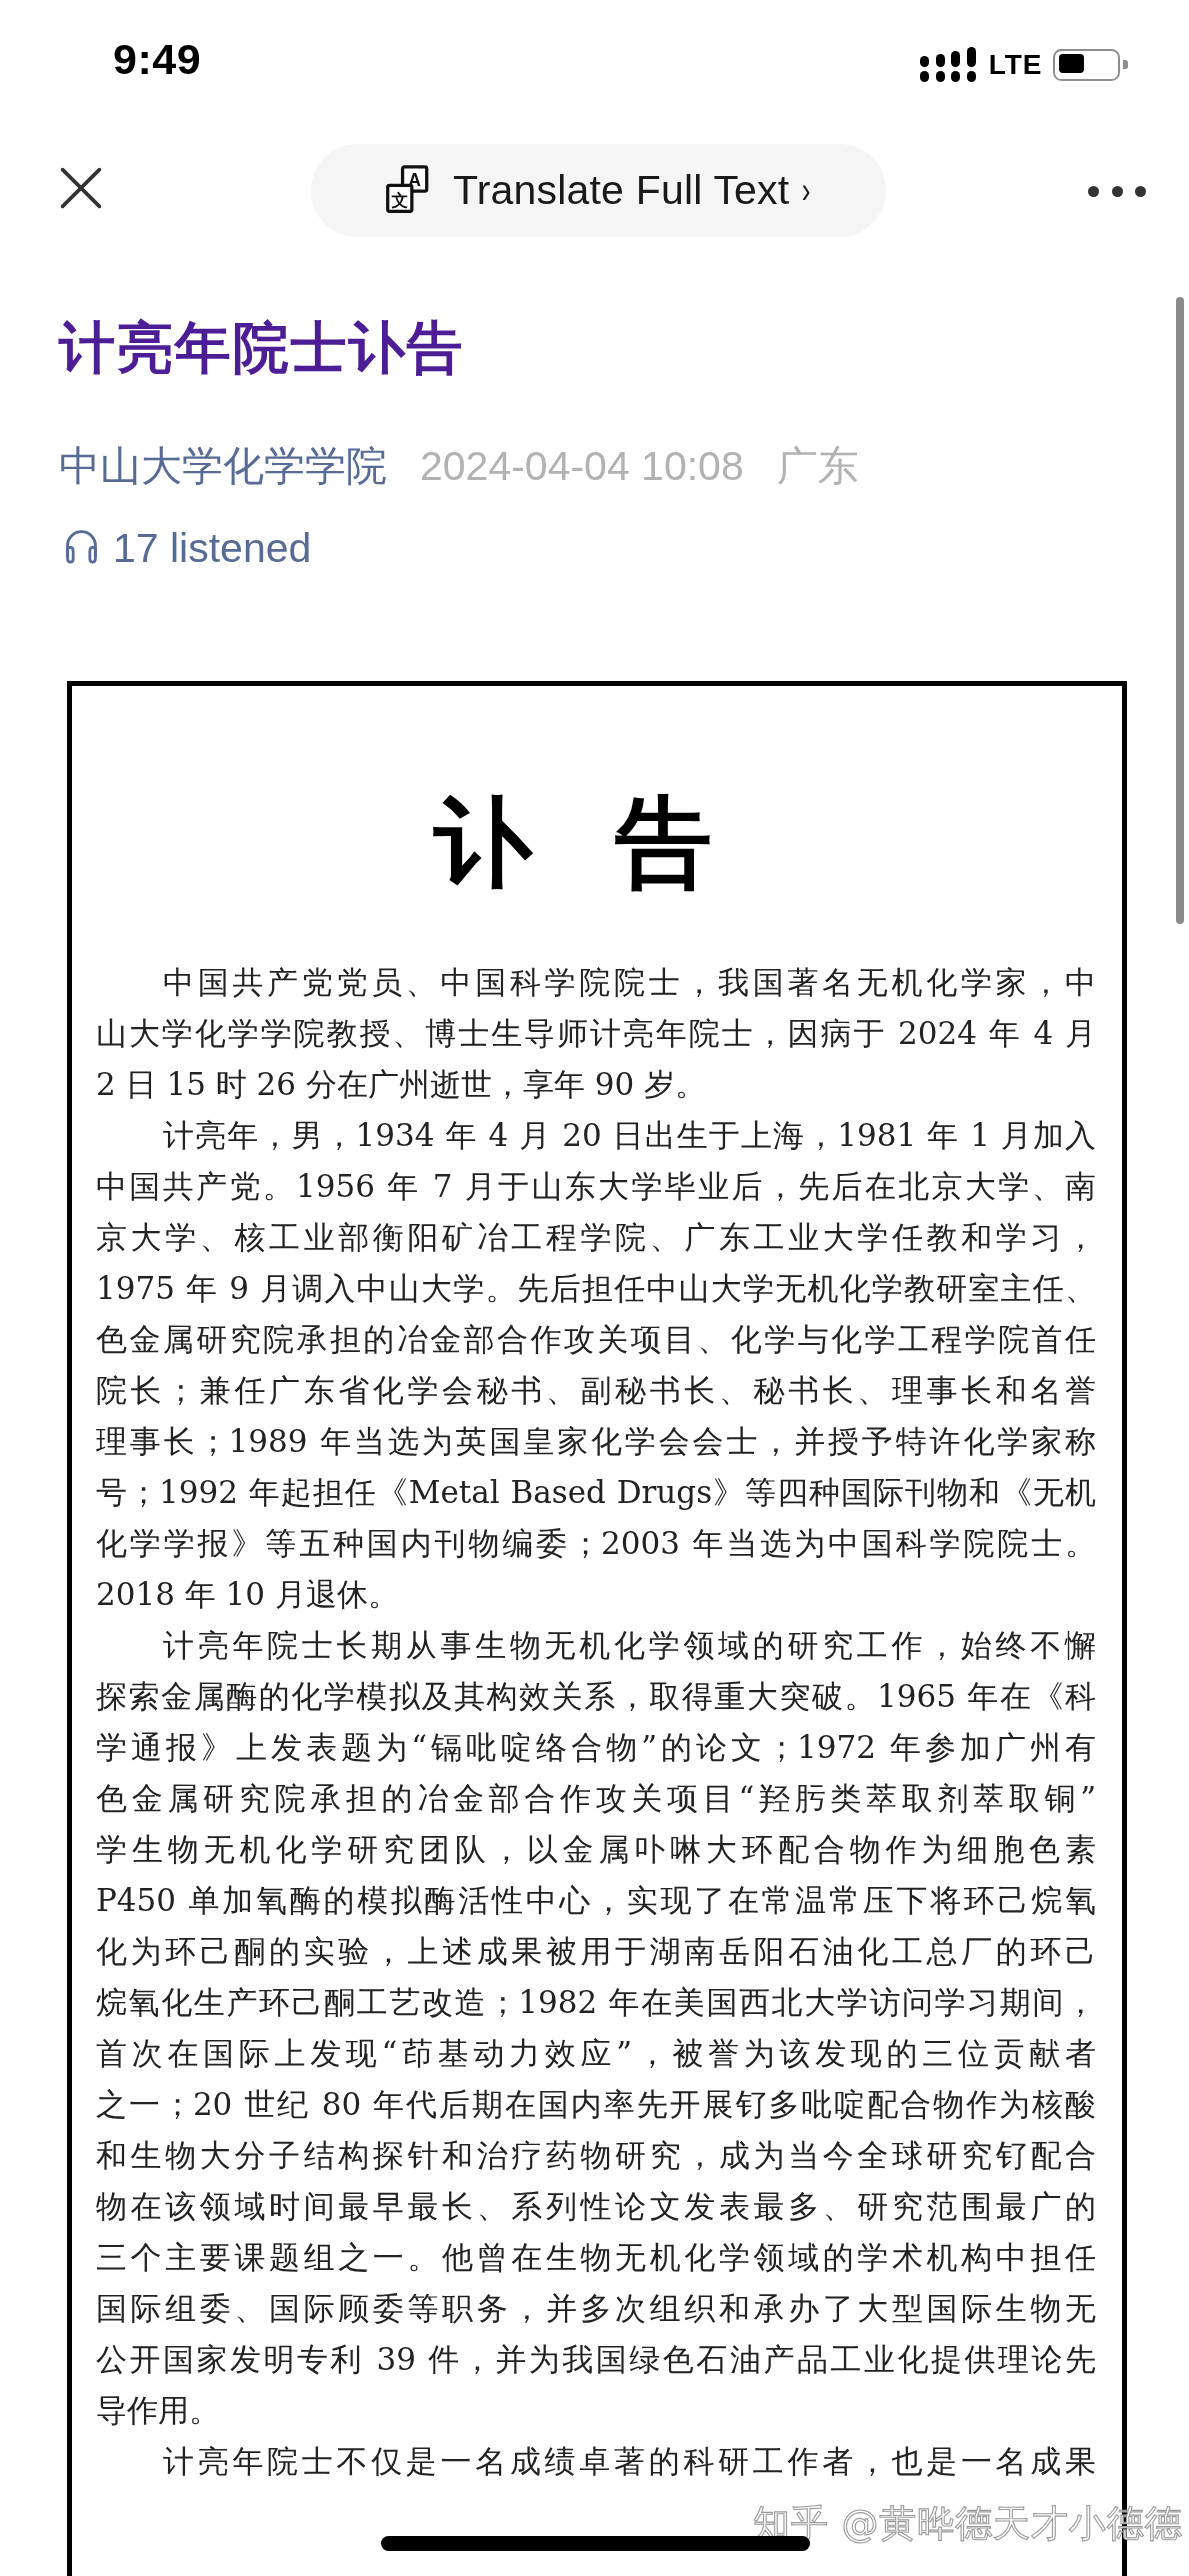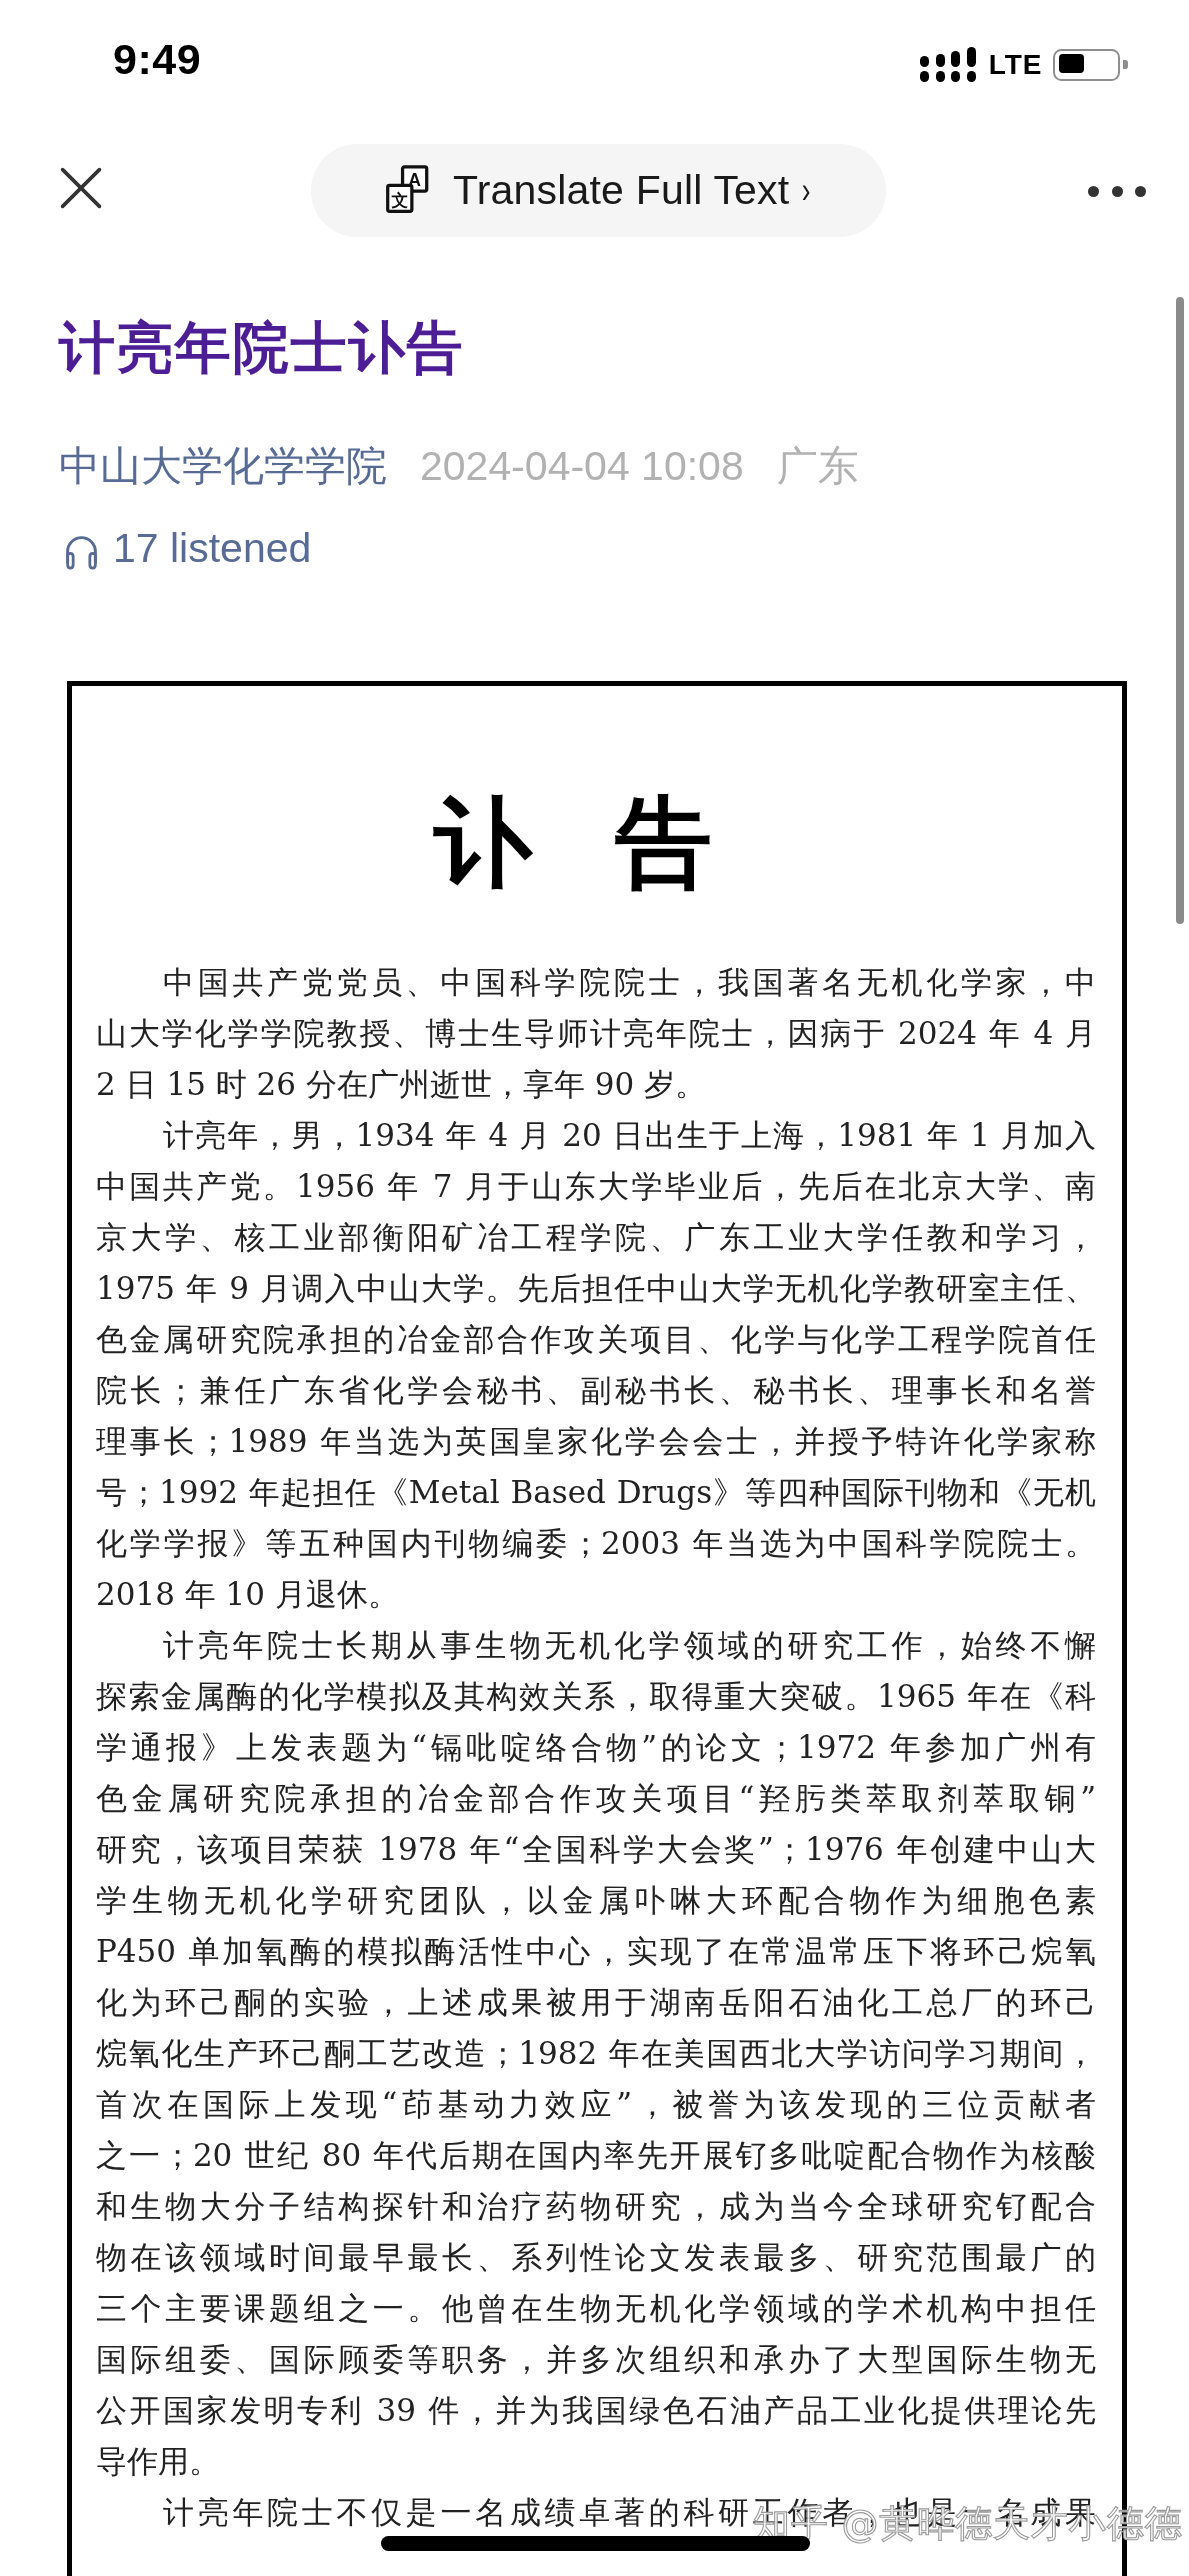--- a/index.html
+++ b/index.html
@@ -28,21 +28,21 @@
 
   
   .scrollbar { position: absolute; left: 1176px; top: 297px; width: 8.4px; height: 627px; background: #8a8a8a; border-radius: 4.6px; }
 
   
   .article-title { position: absolute; left: 59px; top: 311px; font-size: 56px; font-weight: 700; color: #4c1d95; letter-spacing: 1.9px; font-family: "DejaVu Sans", sans-serif; }
   .meta-row { position: absolute; left: 59px; top: 439px; display: flex; align-items: center; font-size: 41px; }
   .meta-author { color: #576b95; margin-right: 33px; font-family: "DejaVu Sans", sans-serif; }
   .meta-date { color: #b2b2b2; margin-right: 33px; }
   .meta-loc { color: #b2b2b2; font-family: "DejaVu Sans", sans-serif; }
-  .listen-row { position: absolute; left: 63px; top: 525px; display: flex; align-items: flex-end; font-size: 41px; color: #576b95; cursor: pointer; }
+  .listen-row { position: absolute; left: 63px; top: 525px; display: flex; align-items: flex-start; font-size: 41px; color: #576b95; cursor: pointer; }
   .listen-icon { width: 37px; height: 41px; margin-right: 13px; }
 
   
   .doc { position: absolute; left: 67px; top: 681px; width: 1060px; height: 1952px; border: 5.6px solid #000; background: #fff; }
   .doc-heading { position: absolute; left: 0; width: 100%; top: 93px; text-align: center; font-size: 97px; font-weight: 700; letter-spacing: 84px; padding-left: 36px; color: #000; font-family: "DejaVu Sans", sans-serif; }
   .doc-body { position: absolute; left: 24px; top: 271px; width: 1000px; font-family: "DejaVu Serif", "Liberation Serif", serif; font-size: 31px; color: #222; }
   .doc-line { height: 51px; line-height: 51px; white-space: nowrap; text-align: justify; text-align-last: justify; overflow: hidden; }
   .doc-line.indent { padding-left: 67px; }
   .doc-line.last { text-align-last: left; }
 
@@ -130,21 +130,20 @@
       <div class="doc-line">色金属研究院承担的冶金部合作攻关项目、化学与化学工程学院首任</div>
       <div class="doc-line">院长；兼任广东省化学会秘书、副秘书长、秘书长、理事长和名誉</div>
       <div class="doc-line">理事长；1989 年当选为英国皇家化学会会士，并授予特许化学家称</div>
       <div class="doc-line">号；1992 年起担任《Metal Based Drugs》等四种国际刊物和《无机</div>
       <div class="doc-line">化学学报》等五种国内刊物编委；2003 年当选为中国科学院院士。</div>
       <div class="doc-line last">2018 年 10 月退休。</div>
       <div class="doc-line indent">计亮年院士长期从事生物无机化学领域的研究工作，始终不懈</div>
       <div class="doc-line">探索金属酶的化学模拟及其构效关系，取得重大突破。1965 年在《科</div>
       <div class="doc-line">学通报》上发表题为“镉吡啶络合物”的论文；1972 年参加广州有</div>
       <div class="doc-line">色金属研究院承担的冶金部合作攻关项目“羟肟类萃取剂萃取铜”</div>
-      <div class="doc-line">研究，该项目荣获 1978 年“全国科学大会奖”；1976 年创建中山大</div>
       <div class="doc-line">学生物无机化学研究团队，以金属卟啉大环配合物作为细胞色素</div>
       <div class="doc-line">P450 单加氧酶的模拟酶活性中心，实现了在常温常压下将环己烷氧</div>
       <div class="doc-line">化为环己酮的实验，上述成果被用于湖南岳阳石油化工总厂的环己</div>
       <div class="doc-line">烷氧化生产环己酮工艺改造；1982 年在美国西北大学访问学习期间，</div>
       <div class="doc-line">首次在国际上发现“茚基动力效应”，被誉为该发现的三位贡献者</div>
       <div class="doc-line">之一；20 世纪 80 年代后期在国内率先开展钌多吡啶配合物作为核酸</div>
       <div class="doc-line">和生物大分子结构探针和治疗药物研究，成为当今全球研究钌配合</div>
       <div class="doc-line">物在该领域时间最早最长、系列性论文发表最多、研究范围最广的</div>
       <div class="doc-line">三个主要课题组之一。他曾在生物无机化学领域的学术机构中担任</div>
       <div class="doc-line">国际组委、国际顾委等职务，并多次组织和承办了大型国际生物无</div>

